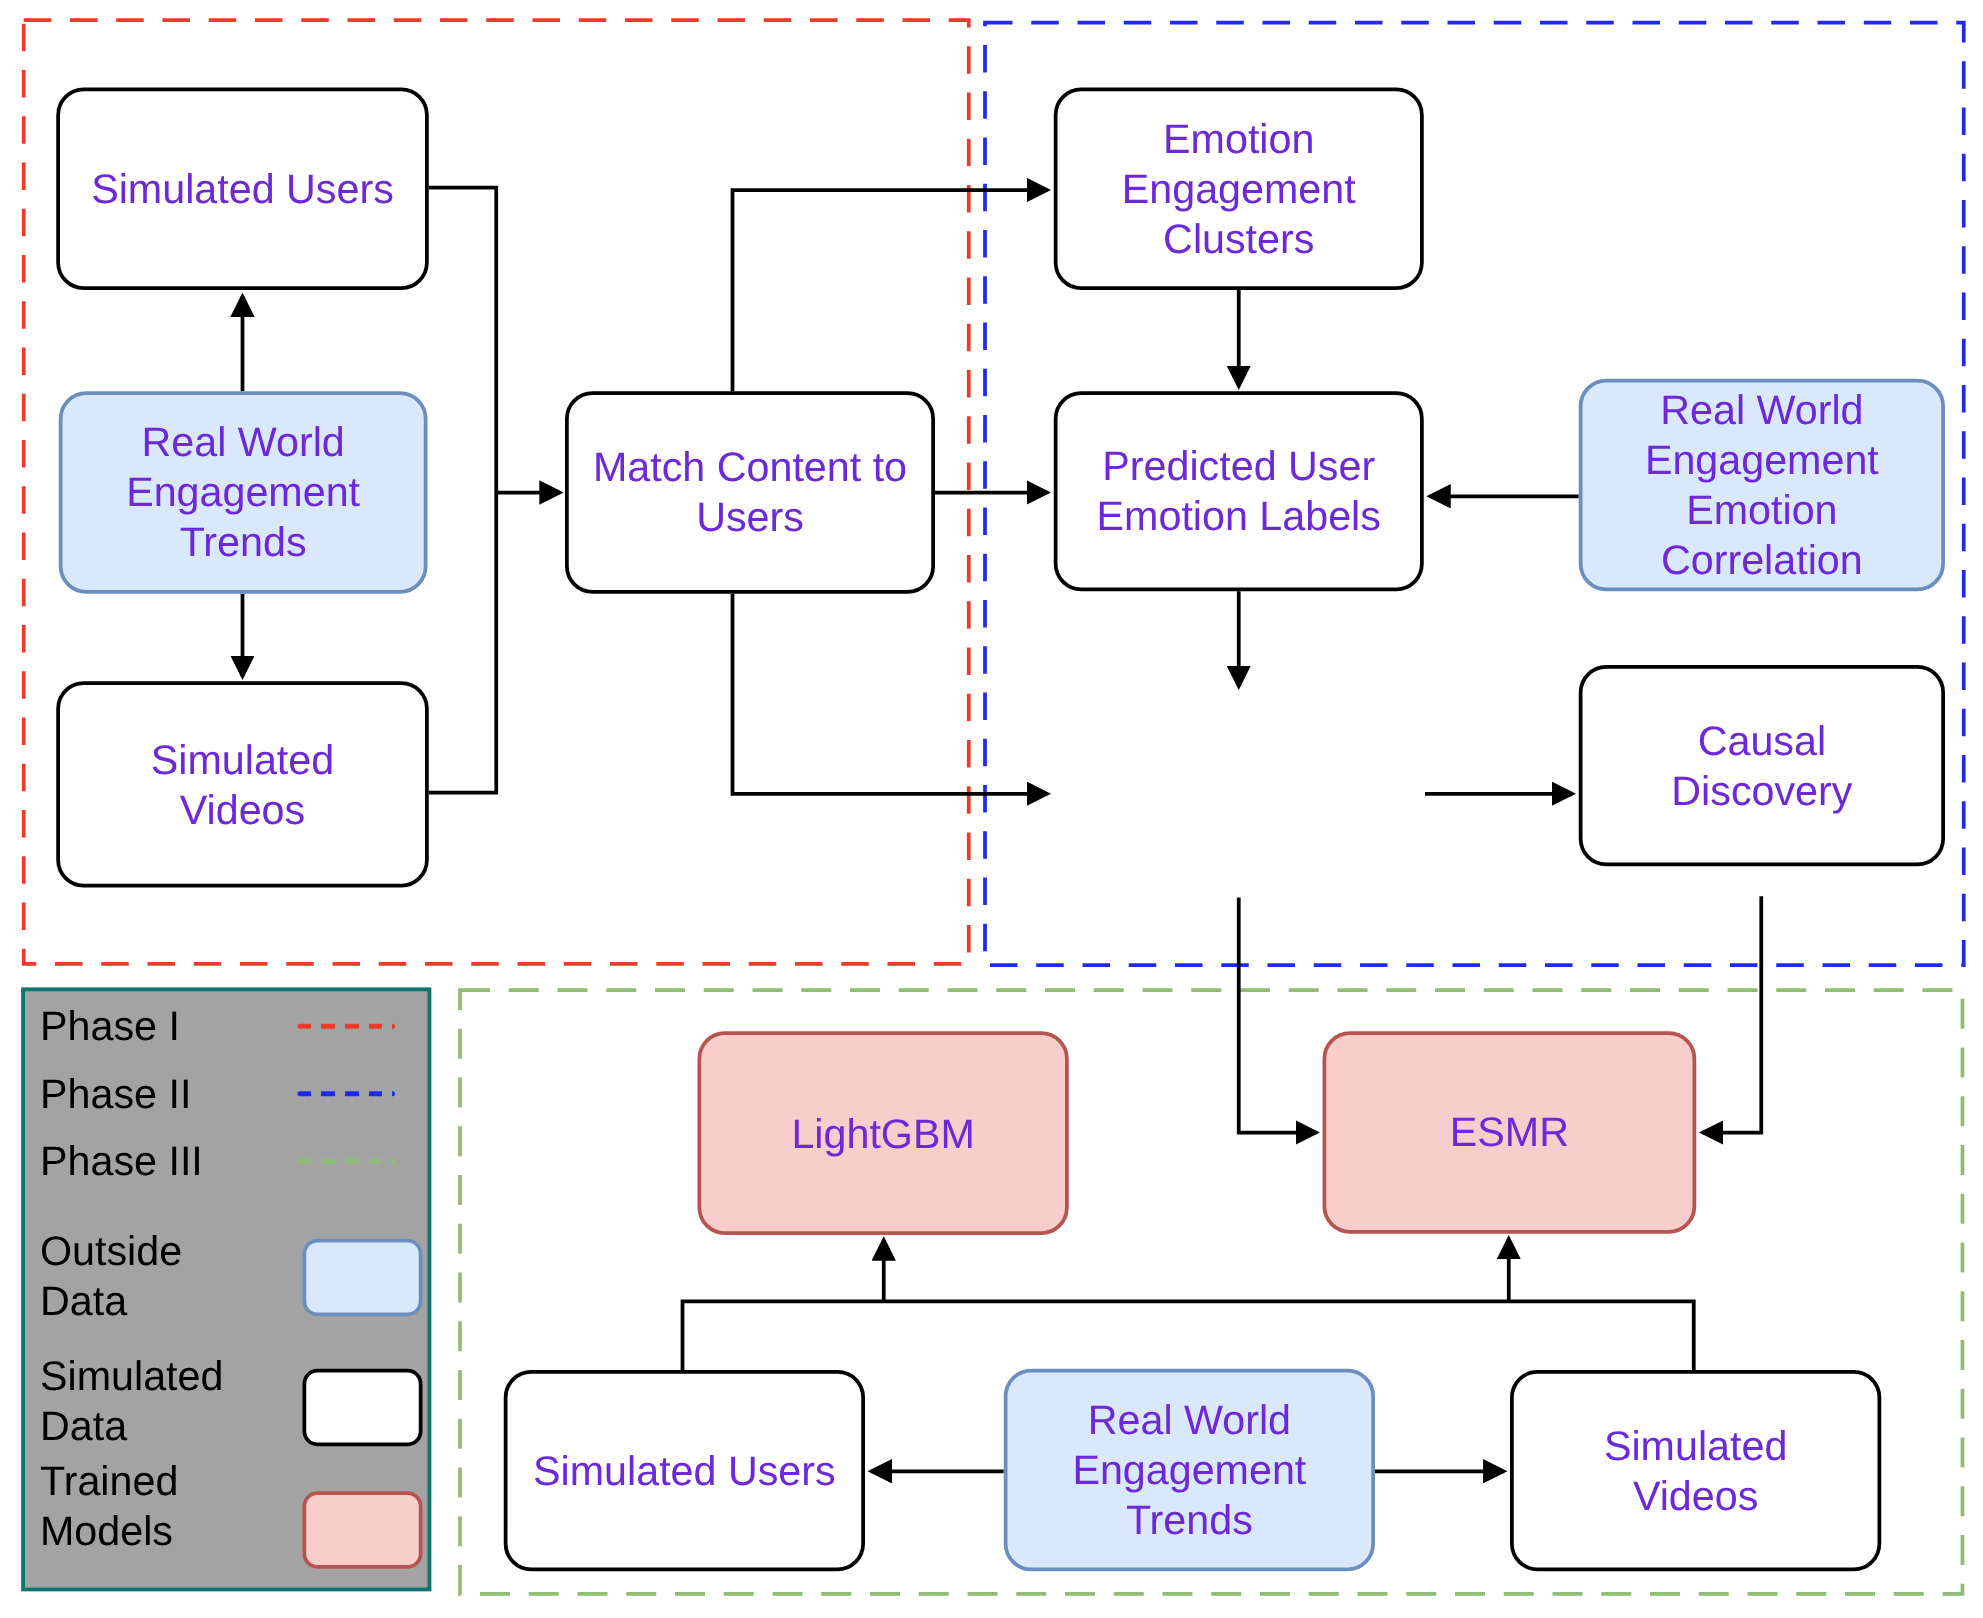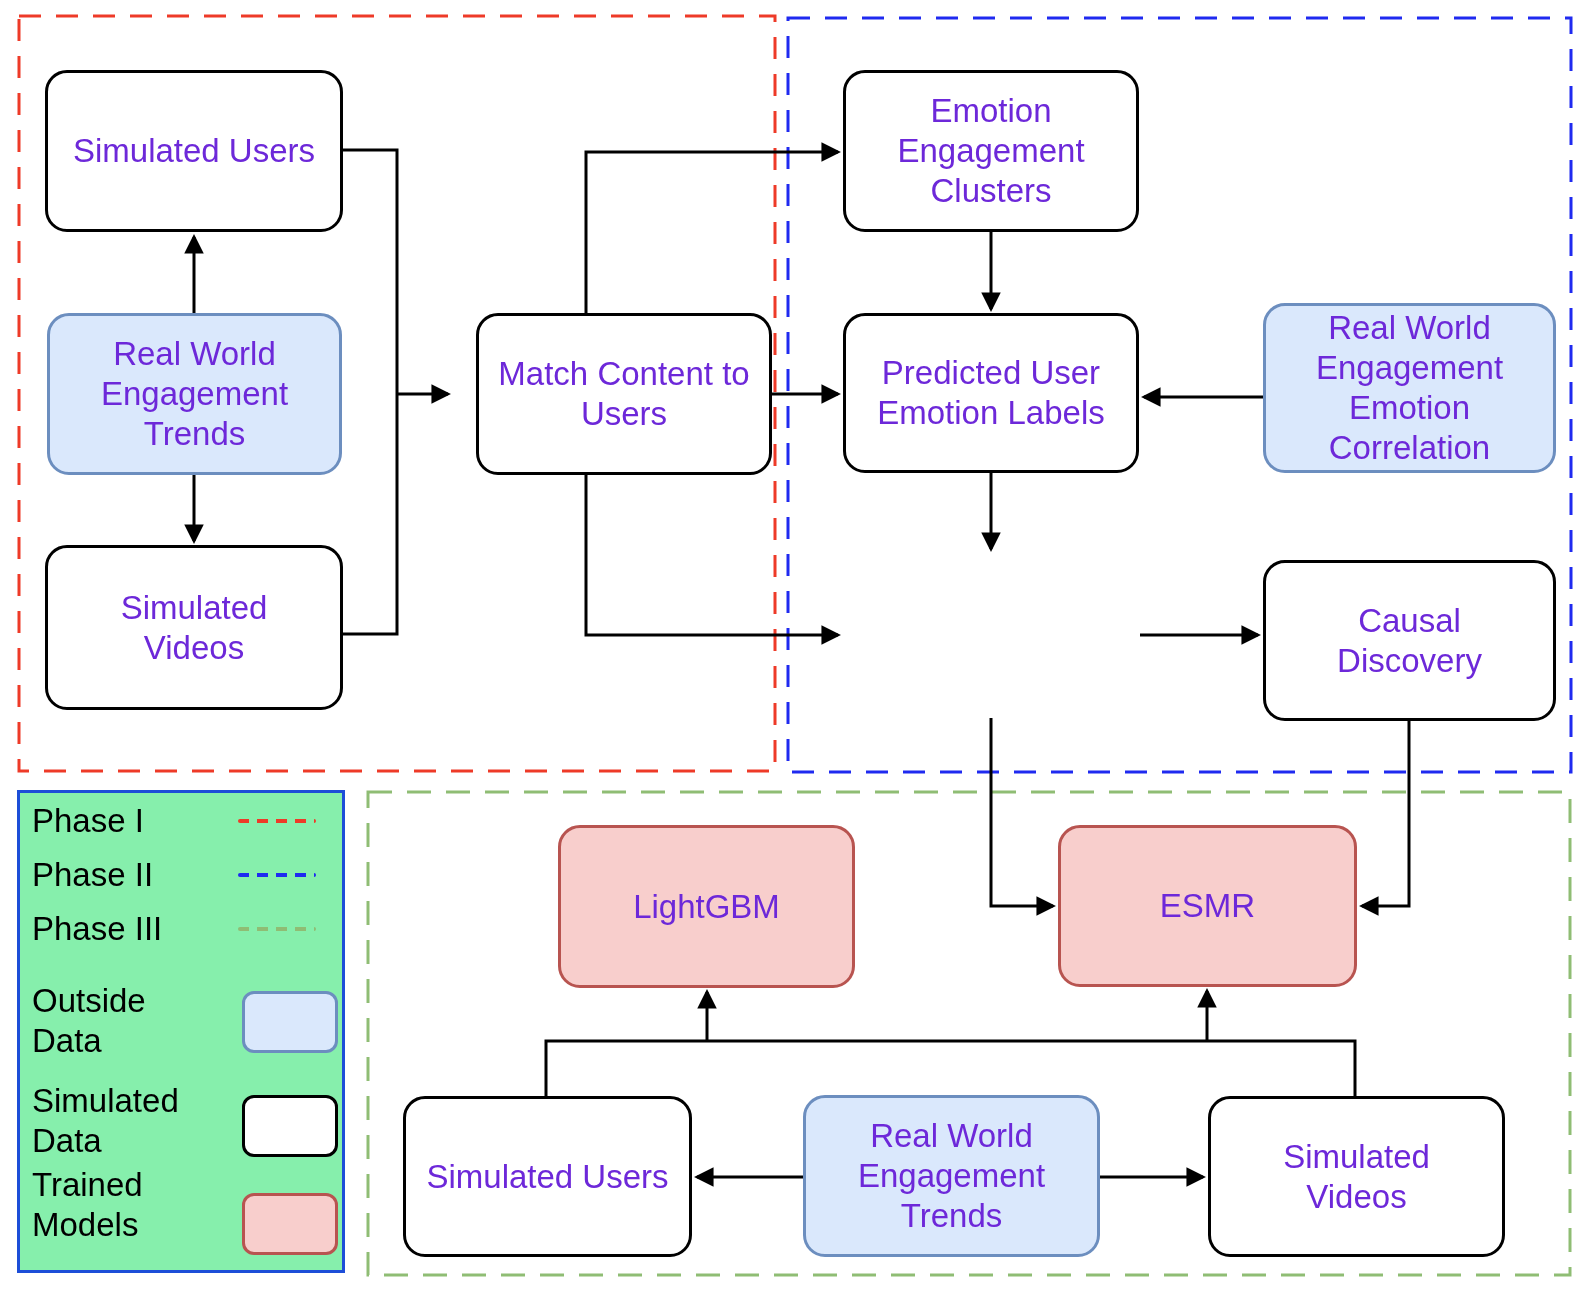--- a/index.html
+++ b/index.html
@@ -25,21 +25,21 @@
   .outside{background:#dae8fc;border:3px solid #6c8ebf;}
   .model  {background:#f8cecc;border:3px solid #b85450;}
 
   .dash-red  {fill:none;stroke:#ee3a28;stroke-width:3;stroke-dasharray:22 15;}
   .dash-blue {fill:none;stroke:#1f2af0;stroke-width:3;stroke-dasharray:22 15;}
   .dash-green{fill:none;stroke:#8fbd74;stroke-width:3;stroke-dasharray:24 15;}
   .wire{fill:none;stroke:#000000;stroke-width:3;}
 
   #legend{
     position:absolute;left:17px;top:790px;width:328px;height:483px;
-    box-sizing:border-box;border:3px solid #1d4ed8;background:#86efac;
+    box-sizing:border-box;border:3px solid #0f766e;background:#a3a3a3;
   }
   .lg-label{
     position:absolute;left:12px;
     font-size:33px;line-height:40px;color:#000;white-space:pre-line;
   }
   .lg-dash{
     position:absolute;left:218px;width:78px;height:4px;border-radius:2px;
   }
   .lg-dash.red  {background:repeating-linear-gradient(90deg,#ee3a28 0 11px,transparent 11px 19px);}
   .lg-dash.blue {background:repeating-linear-gradient(90deg,#1f2af0 0 11px,transparent 11px 19px);}
@@ -96,21 +96,21 @@
     <span class="node-label">Real World
 Engagement
 Trends</span>
   </div>
 
   <div class="node sim" style="left:45px;top:545px;width:298px;height:165px;">
     <span class="node-label">Simulated
 Videos</span>
   </div>
 
-  <div class="node sim" style="left:476px;top:313px;width:296px;height:162px;align-items:center;">
+  <div class="node sim" style="left:452px;top:313px;width:296px;height:162px;align-items:center;">
     <span class="node-label">Match Content to
 Users</span>
   </div>
 
   <div class="node sim" style="left:843px;top:70px;width:296px;height:162px;">
     <span class="node-label">Emotion
 Engagement
 Clusters</span>
   </div>
 
@@ -120,21 +120,21 @@
   </div>
 
   <div class="node outside" style="left:1263px;top:303px;width:293px;height:170px;">
     <span class="node-label">Real World
 Engagement
 Emotion
 Correlation</span>
   </div>
 
 
-  <div class="node sim" style="left:1263px;top:560px;width:293px;height:161px;">
+  <div class="node sim" style="left:1263px;top:532px;width:293px;height:161px;">
     <span class="node-label">Causal
 Discovery</span>
   </div>
 
   <div class="node model" style="left:558px;top:825px;width:297px;height:163px;">
     <span class="node-label">LightGBM</span>
   </div>
 
   <div class="node model" style="left:1058px;top:825px;width:299px;height:162px;">
     <span class="node-label">ESMR</span>

